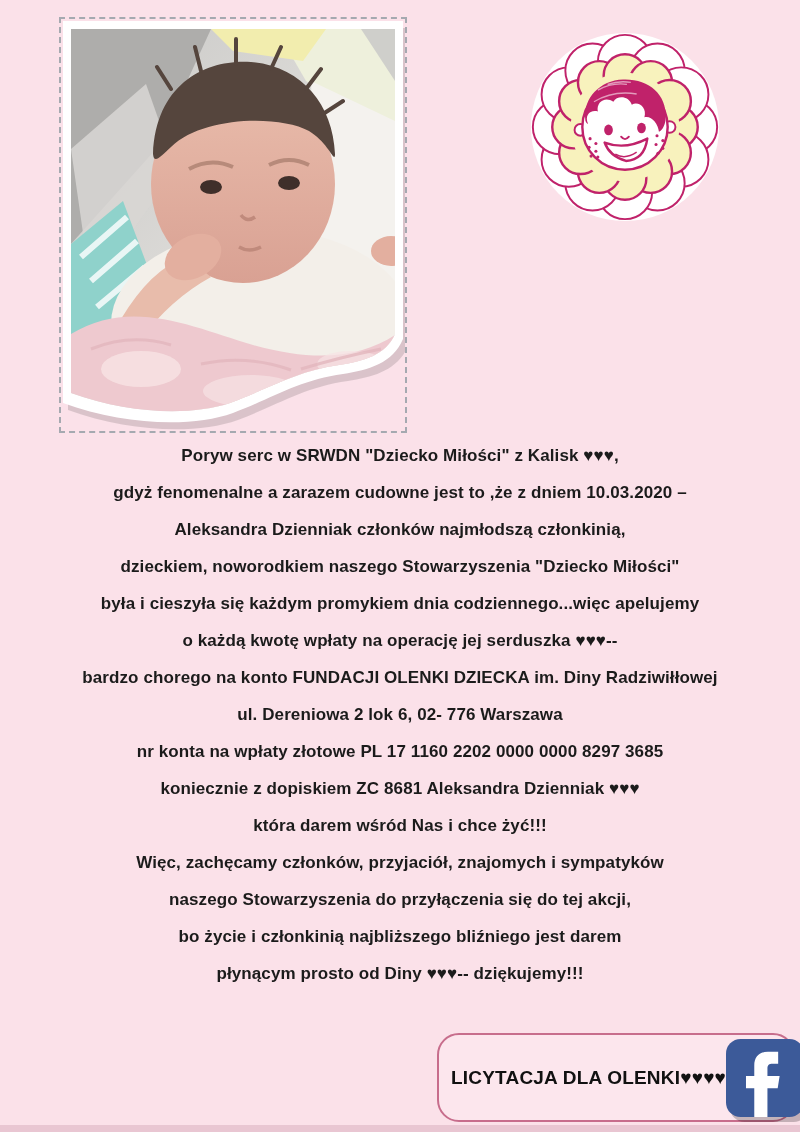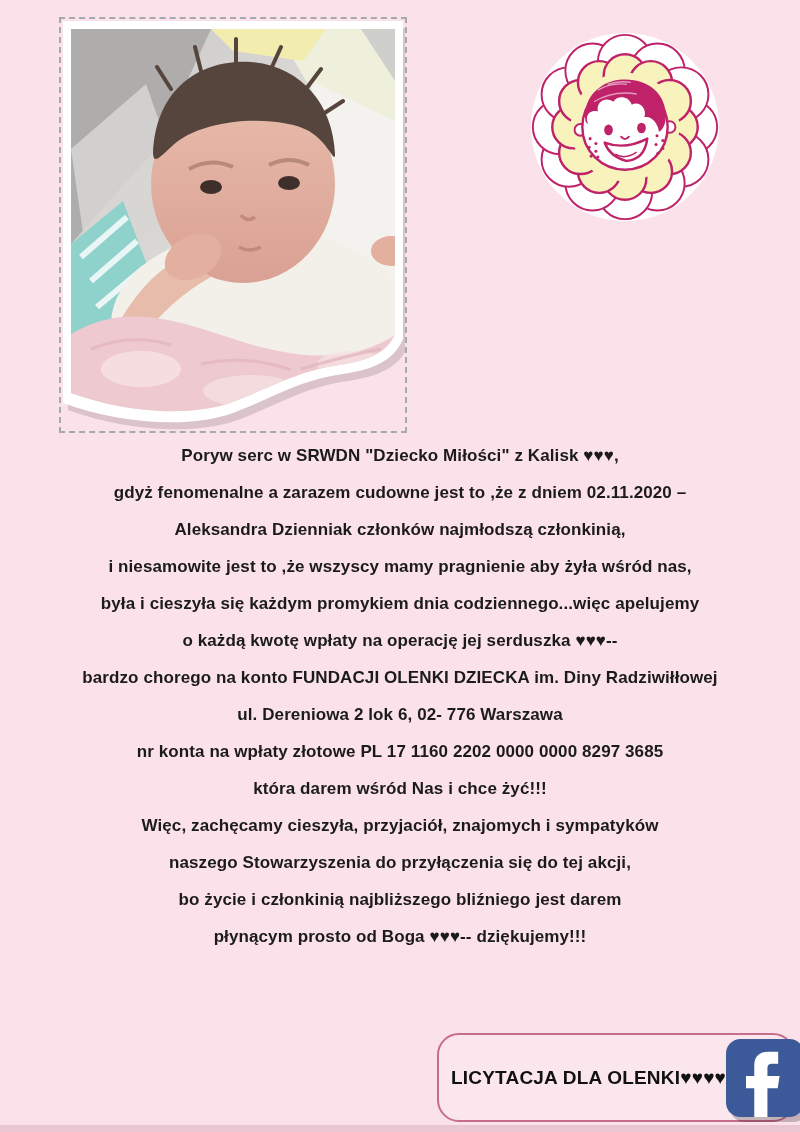--- a/index.html
+++ b/index.html
@@ -195,33 +195,34 @@
           <circle cx="139" cy="114" r="1.6"></circle>
         <circle cx="132" cy="118" r="1.6"></circle>
           <circle cx="139" cy="122" r="1.6"></circle>
         <circle cx="134" cy="127" r="1.6"></circle>
       </g>
     </svg>
   </div>
 
   <div class="appeal">
     <div>Poryw serc w SRWDN "Dziecko Miłości" z Kalisk ♥♥♥,</div>
-    <div>gdyż fenomenalne a zarazem cudowne jest to ,że z dniem 02.11.2020 –</div>
+    <div>gdyż fenomenalne a zarazem cudowne jest to ,że z dniem 10.03.2020 –</div>
     <div>Aleksandra Dzienniak członków najmłodszą członkinią,</div>
-    <div>i niesamowite jest to ,że wszyscy mamy pragnienie aby żyła wśród nas,</div>
+    <div>dzieckiem, noworodkiem naszego Stowarzyszenia "Dziecko Miłości"</div>
     <div>była i cieszyła się każdym promykiem dnia codziennego...więc apelujemy</div>
     <div>o każdą kwotę wpłaty na operację jej serduszka ♥♥♥--</div>
     <div>bardzo chorego na konto FUNDACJI OLENKI DZIECKA im. Diny Radziwiłłowej</div>
     <div>ul. Dereniowa 2 lok 6, 02- 776 Warszawa</div>
     <div>nr konta na wpłaty złotowe PL 17 1160 2202 0000 0000 8297 3685</div>
+    <div>koniecznie z dopiskiem ZC 8681 Aleksandra Dzienniak ♥♥♥</div>
     <div>która darem wśród Nas i chce żyć!!!</div>
-    <div>Więc, zachęcamy cieszyła, przyjaciół, znajomych i sympatyków</div>
+    <div>Więc, zachęcamy członków, przyjaciół, znajomych i sympatyków</div>
     <div>naszego Stowarzyszenia do przyłączenia się do tej akcji,</div>
     <div>bo życie i członkinią najbliższego bliźniego jest darem</div>
-    <div>płynącym prosto od Boga ♥♥♥-- dziękujemy!!!</div>
+    <div>płynącym prosto od Diny ♥♥♥-- dziękujemy!!!</div>
   </div>
 
   <div class="banner">
     <span class="banner-label">LICYTACJA DLA OLENKI♥♥♥♥</span>
     <div class="fb-icon">
       <svg viewBox="0 0 80 80">
         <rect x="0" y="0" width="80" height="80" rx="15" fill="#3c5a99"></rect>
         <path fill="#ffffff" d="M53.5 13 H43 c-8.8 0 -14 5.2 -14 14.2 V38 h-8.5 v12.5 H29 V80 h13.5 V50.5 H53 l2 -12.5 H42.5 v-8 c0 -3.3 1.6 -4.7 5.3 -4.7 h5.7 Z"></path>
       </svg>
     </div>

